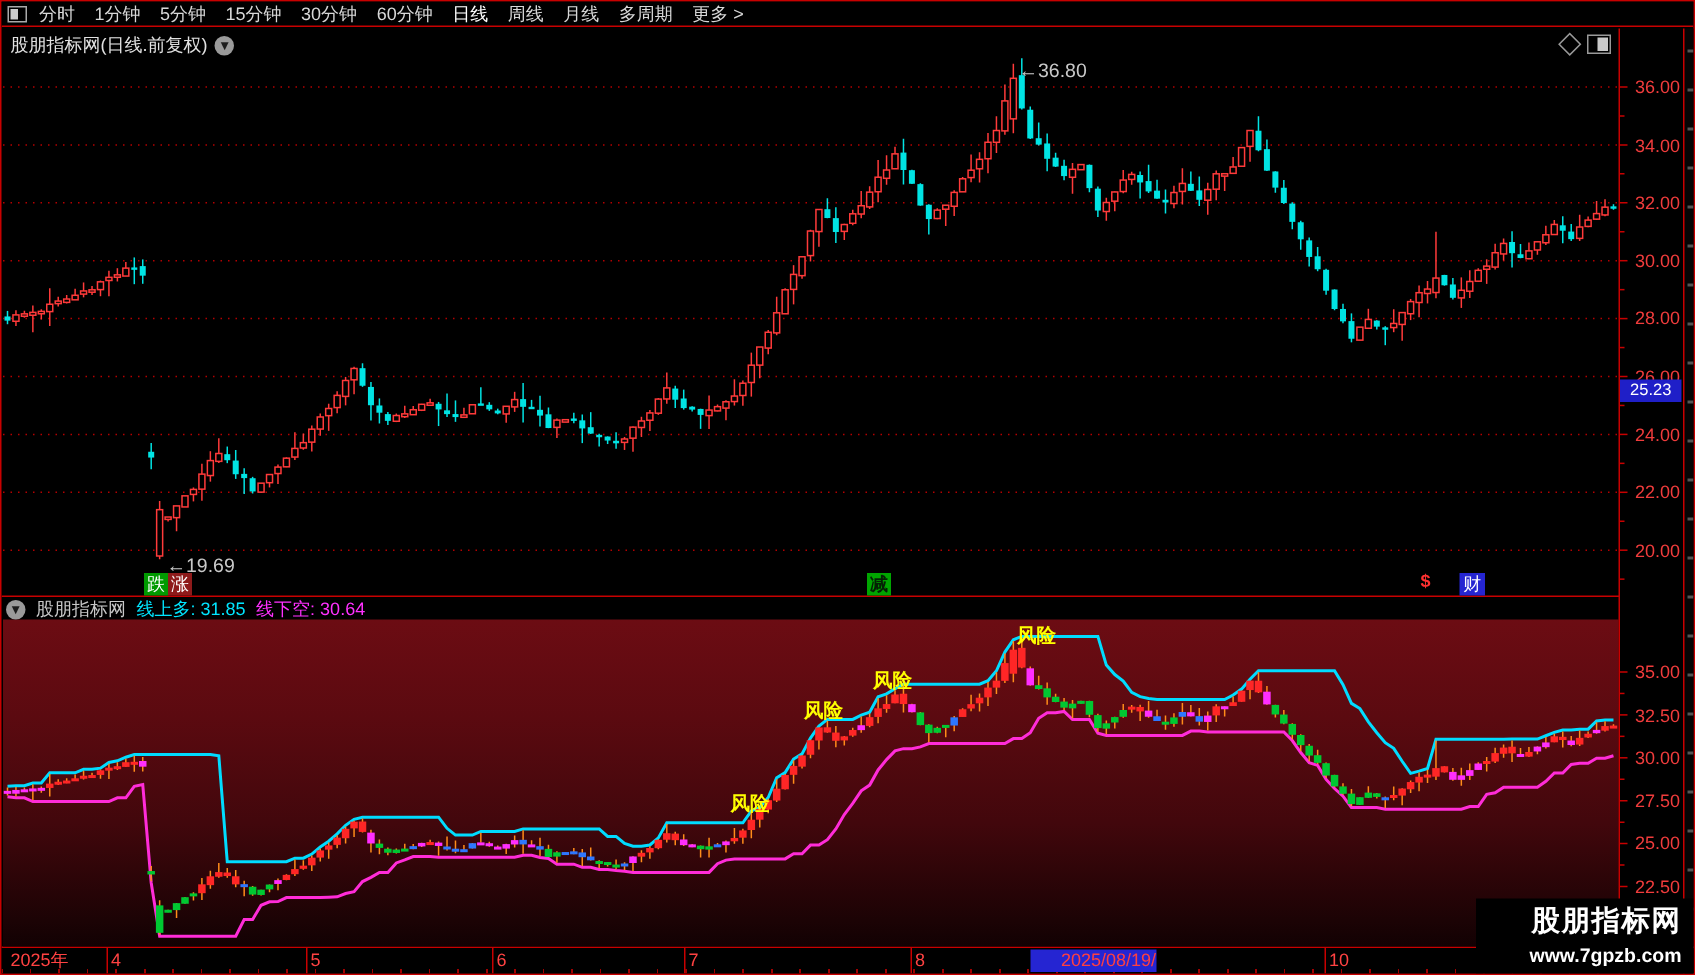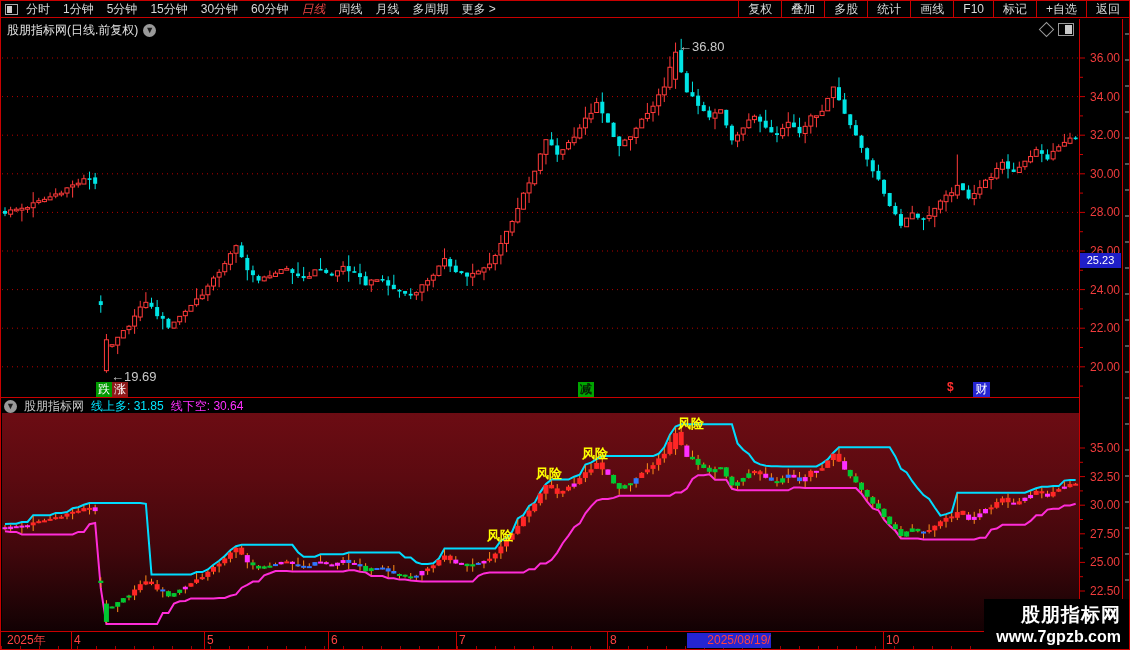--- a/index.html
+++ b/index.html
@@ -10,21 +10,21 @@
     font-family:"Liberation Sans","DejaVu Sans",sans-serif;
     -webkit-font-smoothing:none;
   }
   
   #menubar{position:absolute;left:0;top:0;width:1128px;height:17px;background:#000;
     border-bottom:1px solid #c80000;display:flex;align-items:center;font-size:12px;color:#d8d8d8;}
   #menubar .winicon{width:13px;height:11px;border:1px solid #aaa;margin:0 8px 0 4px;position:relative;flex:0 0 auto;}
   #menubar .winicon::after{content:"";position:absolute;left:1px;top:1px;bottom:1px;width:5px;background:#ccc;}
   .mleft{display:flex;gap:13px;align-items:center;white-space:nowrap;}
   .mleft .mi{cursor:default;}
-  .mleft .mi.active{color:#ef4444;font-style:italic;}
+  .mleft .mi.active{color:#ffffff;}
   .mright{margin-left:auto;display:flex;align-items:stretch;height:100%;white-space:nowrap;}
   .mright .mi{padding:0 9px;display:flex;align-items:center;border-left:1px solid #c80000;}
   
   #titlerow{position:absolute;left:6px;top:21px;height:16px;display:flex;align-items:center;gap:5px;
     font-size:12px;color:#e2e2e2;z-index:6;}
   .cicon{width:13px;height:13px;border-radius:50%;background:#9a9a9a;color:#1c1c1c;font-size:9px;
     line-height:13px;text-align:center;flex:0 0 auto;}
   #cornericons{position:absolute;left:1040px;top:22px;z-index:6;display:flex;gap:6px;align-items:center;}
   .diamond{width:11px;height:11px;border:1px solid #999;transform:rotate(45deg);}
   .panelicon{width:16px;height:13px;border:1px solid #999;position:relative;}
@@ -61,52 +61,41 @@
   .badge{position:absolute;z-index:5;font-size:12px;height:15px;line-height:15px;text-align:center;}
   #badge-fall{left:95px;top:381px;width:16px;background:#009a00;color:#fff;}
   #badge-rise{left:111px;top:381px;width:16px;background:#8e1a1a;color:#fff;}
   #badge-reduce{left:577px;top:381px;width:16px;background:#00a500;color:#042004;font-weight:bold;}
   #badge-dollar{left:946px;top:379px;color:#ff3030;font-weight:bold;background:transparent;}
   #badge-cai{left:972px;top:381px;width:17px;background:#2525d2;color:#fff;}
   
   #watermark{position:absolute;right:0;bottom:0;width:145px;height:50px;background:#000;z-index:8;
     color:#fff;text-align:right;padding:4px 8px 0 0;}
   #watermark .w1{font-size:19px;font-weight:bold;line-height:24px;letter-spacing:1px;}
-  #watermark .w2{font-size:16px;font-weight:bold;line-height:20px;}
+  #watermark .w2{font-size:13px;font-weight:bold;line-height:20px;}
 </style>
 </head>
 <body>
 
 <div id="screen">
 
   <div id="menubar">
     <span class="winicon"></span>
     <span class="mleft" id="menuleft">
         <span class="mi">分时</span>
         <span class="mi">1分钟</span>
         <span class="mi">5分钟</span>
         <span class="mi">15分钟</span>
         <span class="mi">30分钟</span>
         <span class="mi">60分钟</span>
         <span class="mi active">日线</span>
         <span class="mi">周线</span>
         <span class="mi">月线</span>
         <span class="mi">多周期</span>
         <span class="mi">更多 ˃</span>
-      </span>
-    <span class="mright" id="menuright">
-        <span class="mi">复权</span>
-        <span class="mi">叠加</span>
-        <span class="mi">多股</span>
-        <span class="mi">统计</span>
-        <span class="mi">画线</span>
-        <span class="mi">F10</span>
-        <span class="mi">标记</span>
-        <span class="mi">+自选</span>
-        <span class="mi">返回</span>
       </span>
   </div>
 
   <div id="titlerow">
     <span>股朋指标网(日线.前复权)</span>
     <span class="cicon">▼</span>
   </div>
   <div id="cornericons">
     <span class="diamond"></span>
     <span class="panelicon"></span>

